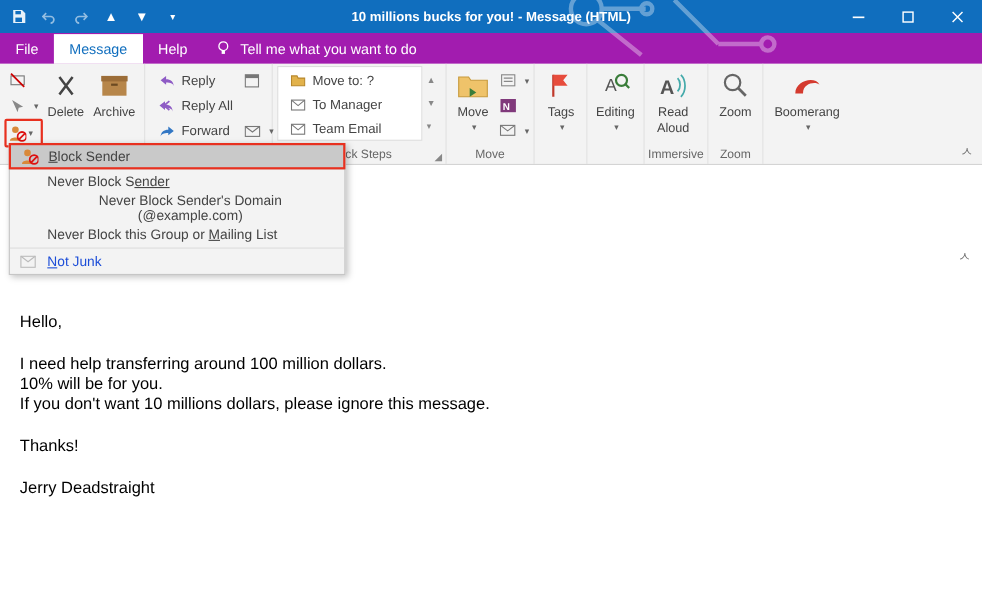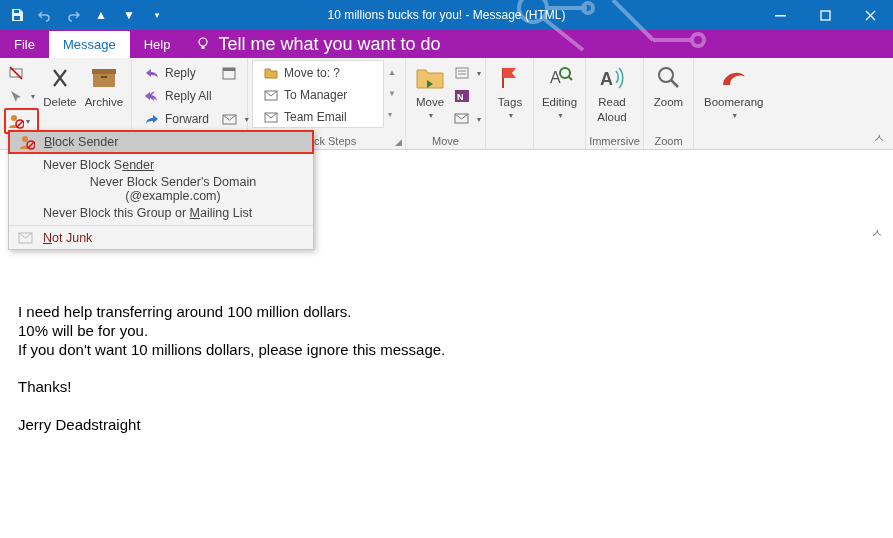--- a/index.html
+++ b/index.html
@@ -2,30 +2,30 @@
 <html><head>
 <meta charset="utf-8">
 <style>
   * { box-sizing: border-box; margin: 0; padding: 0; font-family: "Segoe UI", Arial, sans-serif; }
   body { width: 893px; height: 538px; background: #fff; overflow: hidden; position: relative; }
 
   
   .titlebar { height: 30px; background: #106ebe; color: #fff; display: flex; align-items: center; font-size: 12px; position: relative; }
   .qat { display: flex; align-items: center; height: 100%; padding-left: 6px; gap: 6px; }
   .qat-btn { width: 22px; height: 22px; display: flex; align-items: center; justify-content: center; color: #fff; }
-  .titletext { position: absolute; left: 50%; transform: translateX(-50%); white-space: nowrap; }
+  .titletext { position: absolute; left: 50%; transform: translateX(-50%); white-space: nowrap; font-weight: bold; }
   .winctrl { position: absolute; right: 0; top: 0; height: 100%; display: flex; }
   .winctrl div { width: 45px; display: flex; align-items: center; justify-content: center; color: #fff; font-size: 11px; }
   .circuit { position:absolute; right:140px; top:-10px; width:260px; height:70px; opacity:.35; pointer-events:none;}
 
   
   .tabrow { height: 28px; background: #a21caf; display: flex; align-items: flex-end; font-size: 13px; color: #fff; }
   .tab { padding: 6px 14px 6px 14px; cursor: pointer; }
   .tab.sel { background: #fff; color: #106ebe; }
-  .tellme { display:flex; align-items:center; gap:8px; padding:0 12px; font-size:18px; color:#fff; height:100%; }
+  .tellme { display:flex; align-items:center; gap:8px; padding:0 12px; font-size:13px; color:#fff; height:100%; }
   .bulb { width:14px; height:14px; }
 
   
   .ribbon { height: 92px; background: #f3f3f3; border-bottom: 1px solid #d4d4d4; display: flex; position: relative; }
   .rgroup { border-right: 1px solid #e1e1e1; height: 100%; display:flex; flex-direction:column; position:relative; }
   .rgroup .body { flex:1; display:flex; align-items:flex-start; padding: 2px 4px; }
   .rgroup .lbl { height:16px; font-size:11px; color:#666; text-align:center; display:flex; justify-content:center; align-items:center; gap:4px;}
   .dlg-launcher { font-size:9px; color:#888; position:absolute; right:3px; bottom:2px; }
   .bigbtn { display:flex; flex-direction:column; align-items:center; justify-content:flex-start; padding:2px 6px 0 6px; font-size:11.5px; color:#444; gap:2px; min-width:40px; text-align:center; line-height:1.15;}
   .bigicon { width:32px; height:32px; display:flex; align-items:center; justify-content:center; }
@@ -37,21 +37,21 @@
   .collapse-rib { position:absolute; right:8px; bottom:2px; font-size:12px; color:#666; }
 
   
   .junk-highlight { border:2px solid #e8301f; border-radius:2px; padding:0 2px; display:flex; align-items:center; height:26px; }
 
   
   .menu { position:absolute; left:8px; top:130px; width:306px; background:#f3f3f3; border:1px solid #c6c6c6; box-shadow:2px 2px 6px rgba(0,0,0,.25); z-index:50;text-align:center; }
   .menuitem { display:flex; align-items:center; height:24px; font-size:12.5px; color:#444; padding:0 10px 0 8px; gap:8px; }
   .menuitem.hl { background:#c9c9c9; border:2px solid #e8301f; margin:-1px; }
   .menuitem.sep { border-top:1px solid #ddd; }
-  .menuitem.disabled { color:#7f1d1d; }
+  .menuitem.disabled { color:#1d4ed8; }
   .mi-icon { width:18px; height:18px; flex:none; display:flex; align-items:center; justify-content:center; }
 
   
   .msg-hint { position:absolute; right:10px; top:225px; font-size:12px; color:#666; }
 
   
   .mailbody { padding: 26px 0 0 18px; font-size:15px; color:#000; line-height:1.25; position:relative; }
   .mailbody p { margin: 0; }
   .gap { height: 19px; }
   
@@ -446,20 +446,21 @@
           <path d="M1 2l6.5 5L14 2" fill="none" stroke="#bbb"></path>
         </svg>
       </span>
     <span><span class="u">N</span><span>ot Junk</span></span>
   </div>
 </div>
 
 <div class="msg-hint">ㅅ</div>
 
 <div class="mailbody" style="margin-top:108px">
+  <p>Hello,</p>
   <div class="gap"></div>
   <p>I need help transferring around 100 million dollars.</p>
   <p>10% will be for you.</p>
   <p>If you don't want 10 millions dollars, please ignore this message.</p>
   <div class="gap"></div>
   <p>Thanks!</p>
   <div class="gap"></div>
   <p>Jerry Deadstraight</p>
 </div>
 

